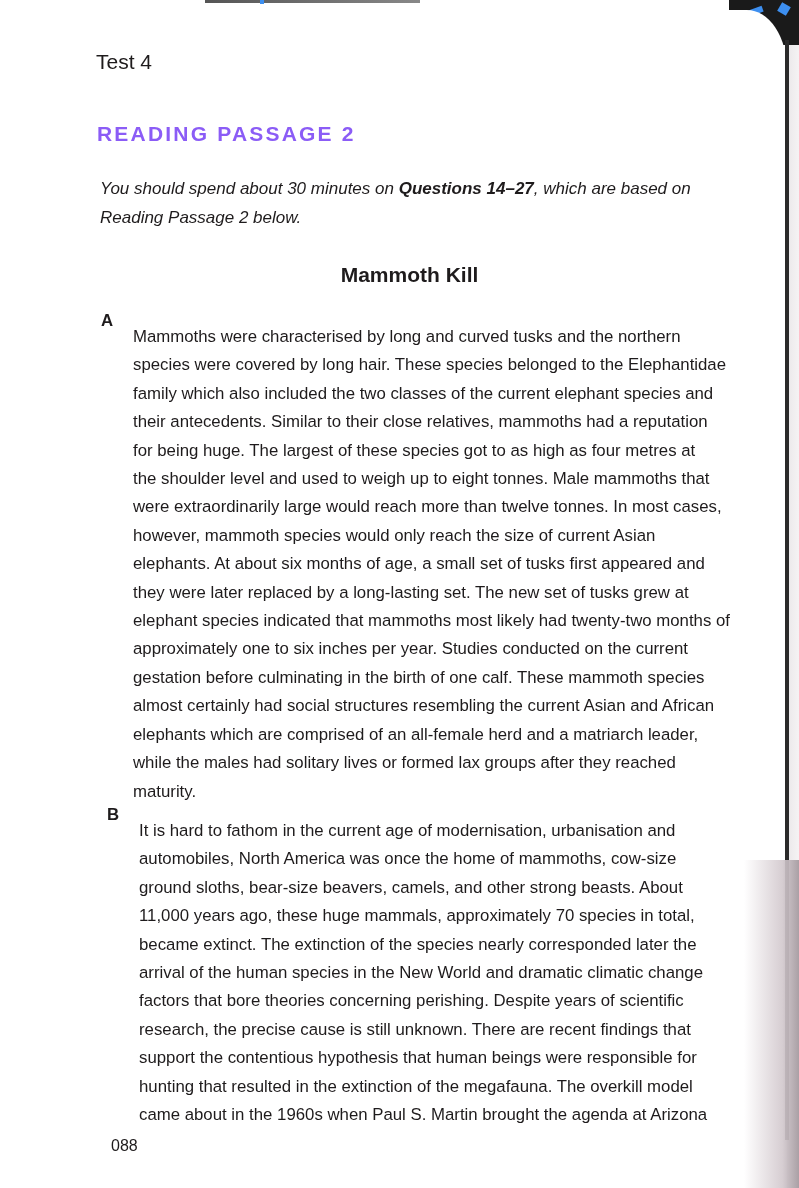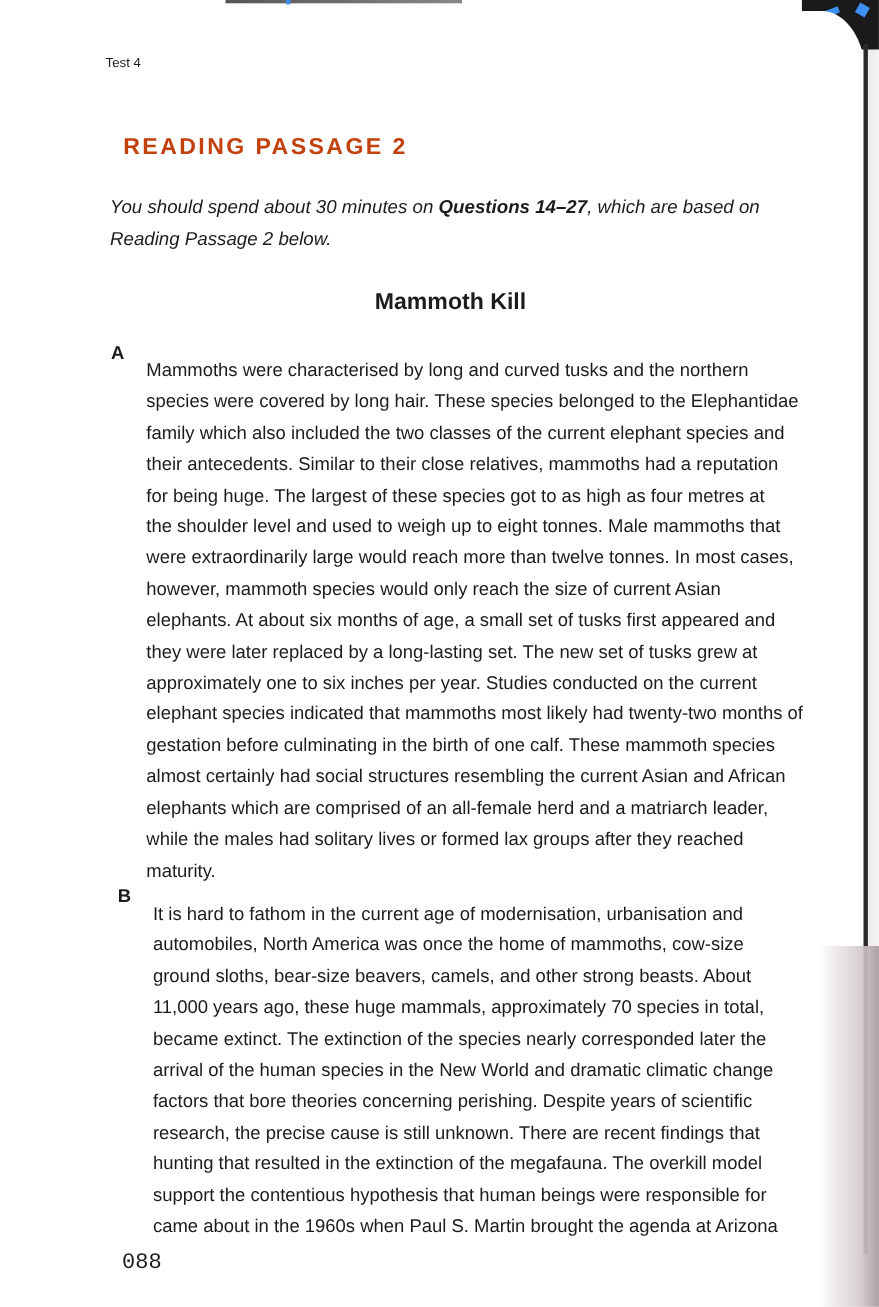--- a/index.html
+++ b/index.html
@@ -30,43 +30,43 @@
     background: #2a2a2a;
   }
   .next-page {
     position: absolute; right: 0; top: 0; width: 14px; height: 1188px;
     background: linear-gradient(to right, #e9e6e8, #f5f3f4);
   }
   .spine-shadow {
     position: absolute; right: 0; top: 860px; width: 55px; height: 328px;
     background: linear-gradient(to right, rgba(255,255,255,0), rgba(210,200,205,0.9) 70%, rgba(170,160,165,1));
   }
-  .test-label { position: absolute; left: 96px; top: 50px; font-size: 12px; }
+  .test-label { position: absolute; left: 96px; top: 50px; font-size: 21px; }
   .section-heading {
     position: absolute; left: 97px; top: 122px; font-size: 21px; font-weight: bold;
-    letter-spacing: 2.2px; color: #c2410c; margin-left: 15px;
+    letter-spacing: 2.2px; color: #8b5cf6;
   }
   .instructions {
     position: absolute; left: 100px; top: 174px; width: 640px;
     font-size: 17px; font-style: italic; line-height: 29px;
   }
   .instructions b { font-style: italic; }
   .passage-title {
     position: absolute; left: 0; width: 799px; top: 263px; text-align: center;
     font-size: 21px; font-weight: bold; padding-left: 20px; box-sizing: border-box;
   }
   .para { position: absolute; font-size: 16.8px; line-height: 28.4px; }
   .para .letter { position: absolute; left: 0; top: 0; font-weight: bold; }
   .para .text { position: absolute; left: 32px; top: 16px; width: 620px; }
   .line { display: block; white-space: nowrap; }
   #para-a { left: 101px; top: 307px; }
   #para-b { left: 107px; top: 801px; }
   .page-number {
     position: absolute; left: 111px; top: 1137px;
-    font-family: Liberation Mono, monospace; font-size: 20px;
+    font-family: Liberation Sans, sans-serif; font-size: 16px;
   }
 </style>
 </head>
 <body>
 
 <div class="next-page"></div>
 <div class="edge-dark">
     <span class="b1"></span>
     <span class="b2"></span>
   </div>
@@ -92,40 +92,40 @@
     <span class="line">Mammoths were characterised by long and curved tusks and the northern</span>
     <span class="line">species were covered by long hair.  These species belonged to the Elephantidae</span>
     <span class="line">family which also included the two classes of the current elephant species and</span>
     <span class="line">their antecedents.  Similar to their close relatives, mammoths had a reputation</span>
     <span class="line">for being huge.  The largest of these species got to as high as four metres at</span>
     <span class="line">the shoulder level and used to weigh up to eight tonnes.  Male mammoths that</span>
     <span class="line">were extraordinarily large would reach more than twelve tonnes.  In most cases,</span>
     <span class="line">however, mammoth species would only reach the size of current Asian</span>
     <span class="line">elephants.  At about six months of age, a small set of tusks first appeared and</span>
     <span class="line">they were later replaced by a long-lasting set.  The new set of tusks grew at</span>
+    <span class="line">elephant species indicated that mammoths most likely had twenty-two months of</span>
     <span class="line">approximately one to six inches per year.  Studies conducted on the current</span>
-    <span class="line">elephant species indicated that mammoths most likely had twenty-two months of</span>
     <span class="line">gestation before culminating in the birth of one calf.  These mammoth species</span>
     <span class="line">almost certainly had social structures resembling the current Asian and African</span>
     <span class="line">elephants which are comprised of an all-female herd and a matriarch leader,</span>
     <span class="line">while the males had solitary lives or formed lax groups after they reached</span>
     <span class="line">maturity.</span>
   </div>
 </div>
 
 <div class="para" id="para-b">
   <span class="letter">B</span>
   <div class="text">
     <span class="line">It is hard to fathom in the current age of modernisation, urbanisation and</span>
     <span class="line">automobiles, North America was once the home of mammoths, cow-size</span>
     <span class="line">ground sloths, bear-size beavers, camels, and other strong beasts.  About</span>
     <span class="line">11,000 years ago, these huge mammals, approximately 70 species in total,</span>
     <span class="line">became extinct.  The extinction of the species nearly corresponded later the</span>
     <span class="line">arrival of the human species in the New World and dramatic climatic change</span>
     <span class="line">factors that bore theories concerning perishing.  Despite years of scientific</span>
     <span class="line">research, the precise cause is still unknown.  There are recent findings that</span>
+    <span class="line">support the contentious hypothesis that human beings were responsible for</span>
     <span class="line">hunting that resulted in the extinction of the megafauna.  The overkill model</span>
-    <span class="line">support the contentious hypothesis that human beings were responsible for</span>
     <span class="line">came about in the 1960s when Paul S.  Martin brought the agenda at Arizona</span>
   </div>
 </div>
 
 <div class="page-number">088</div>
 
 </body></html>

